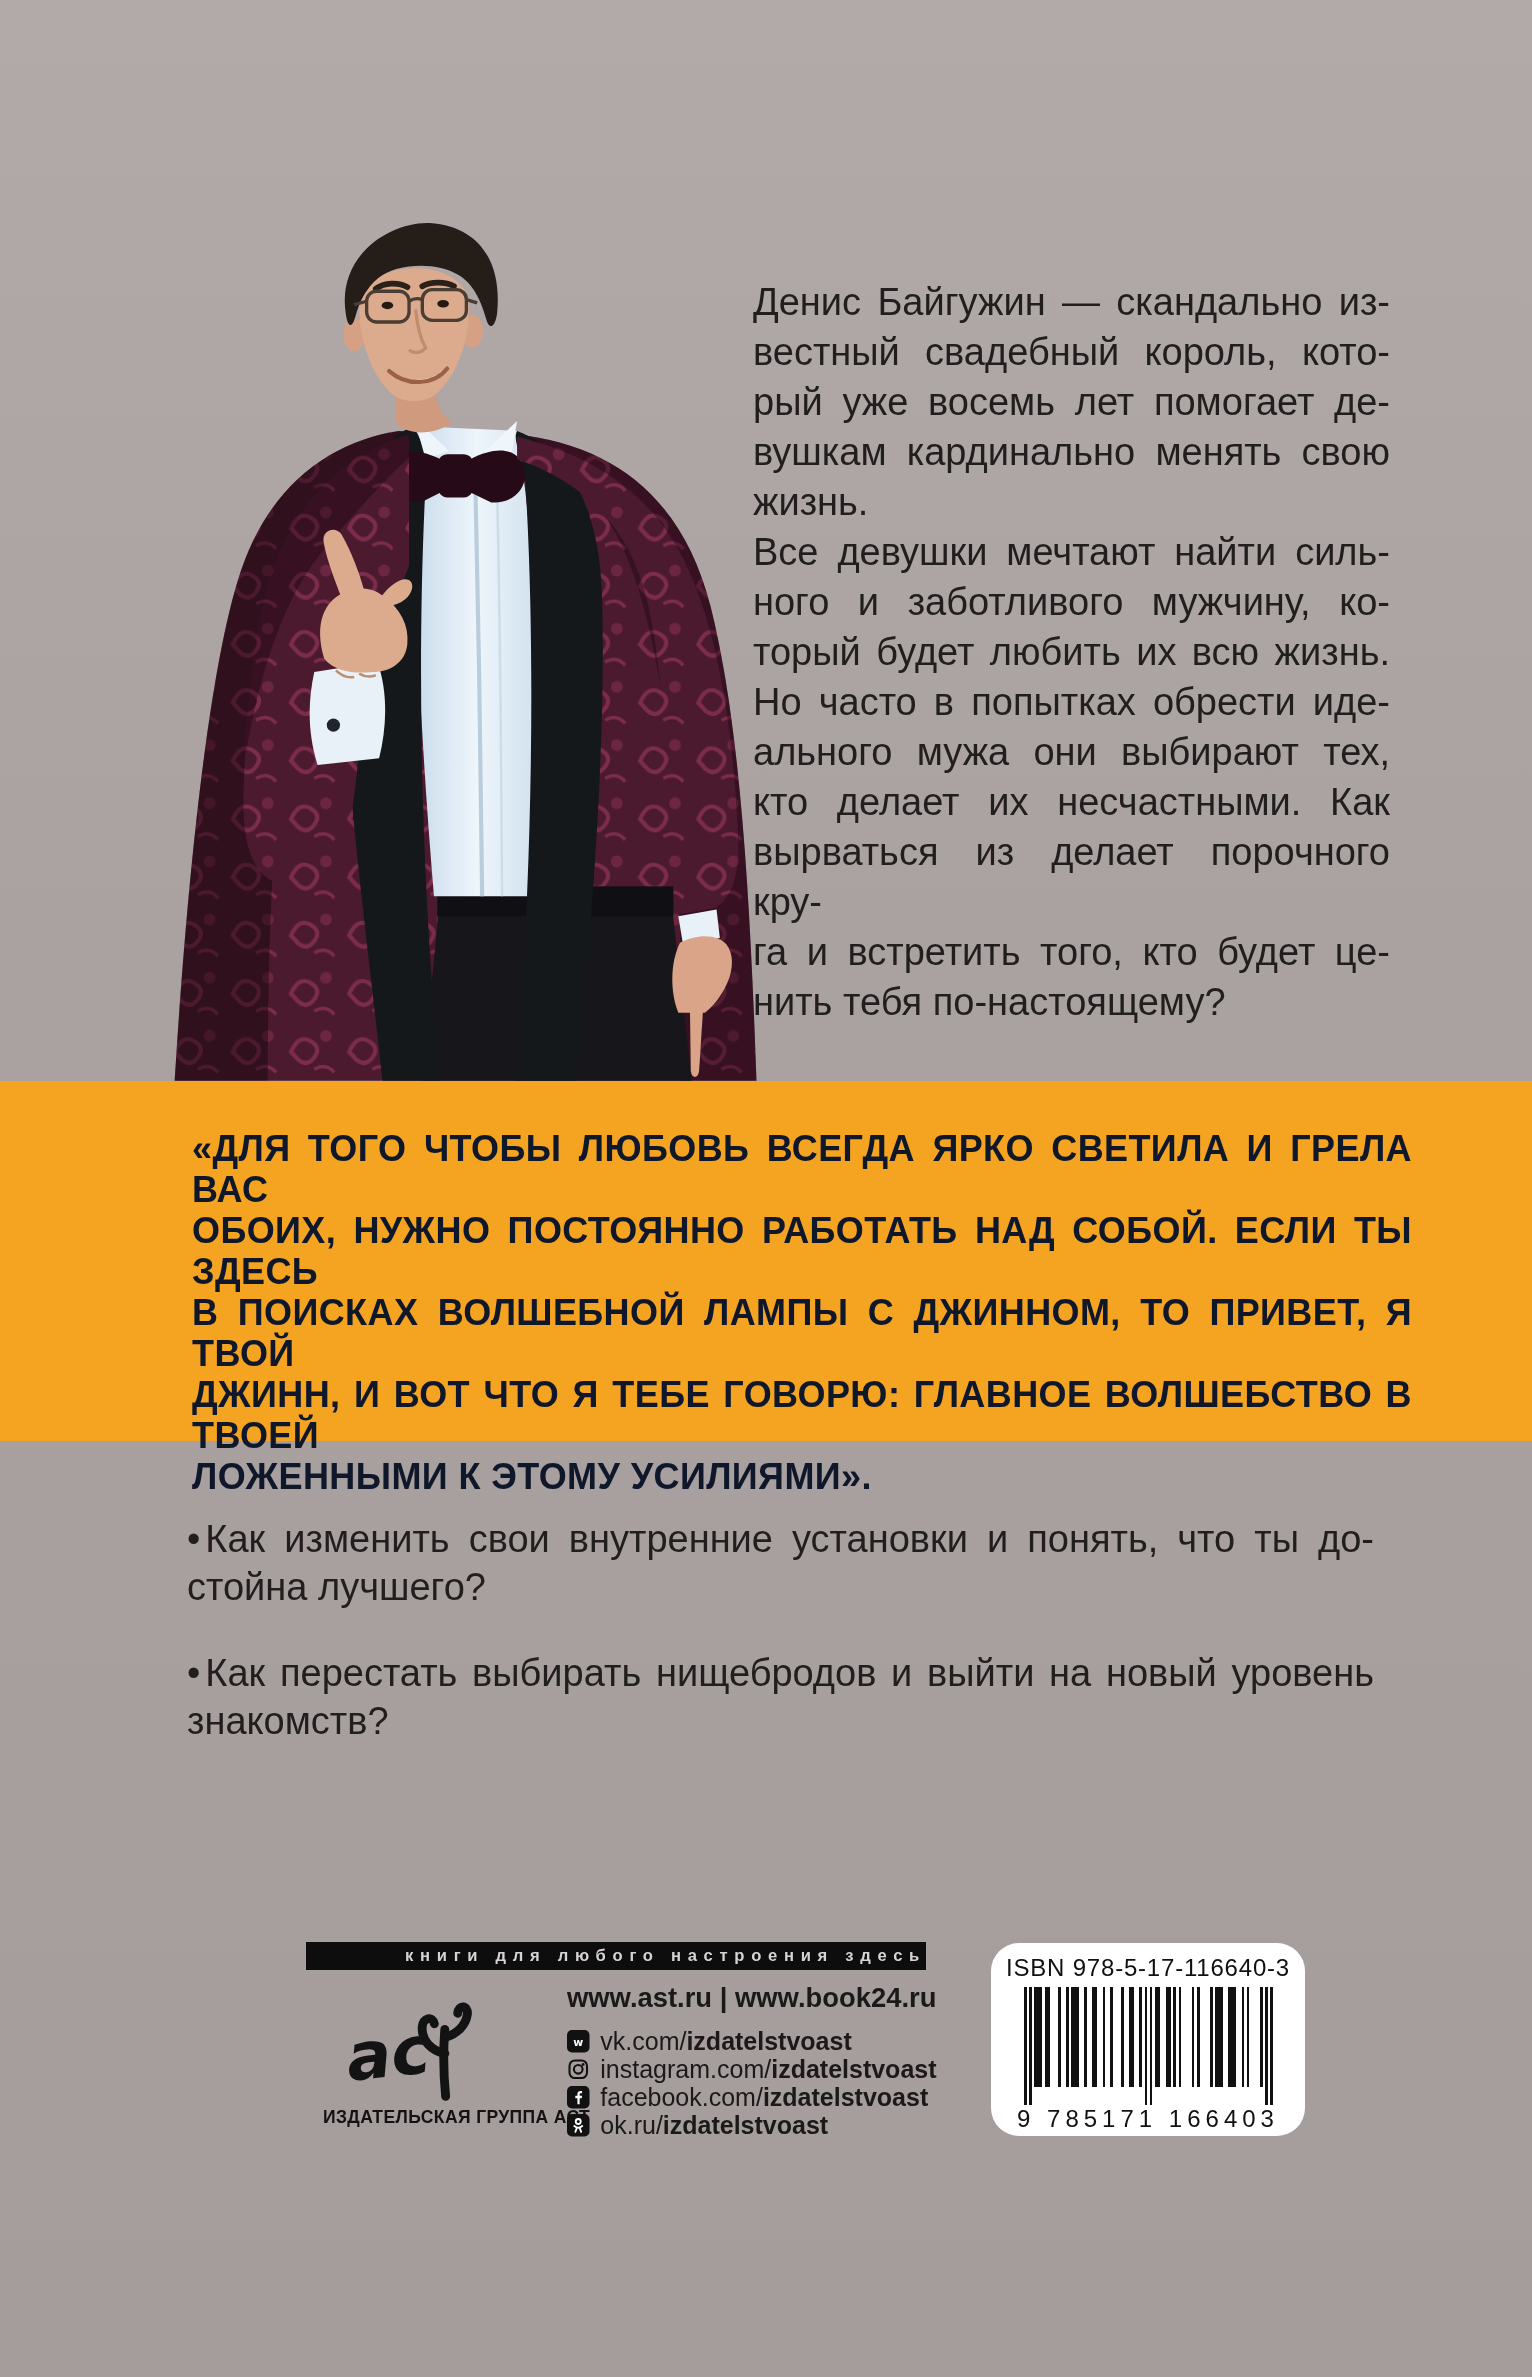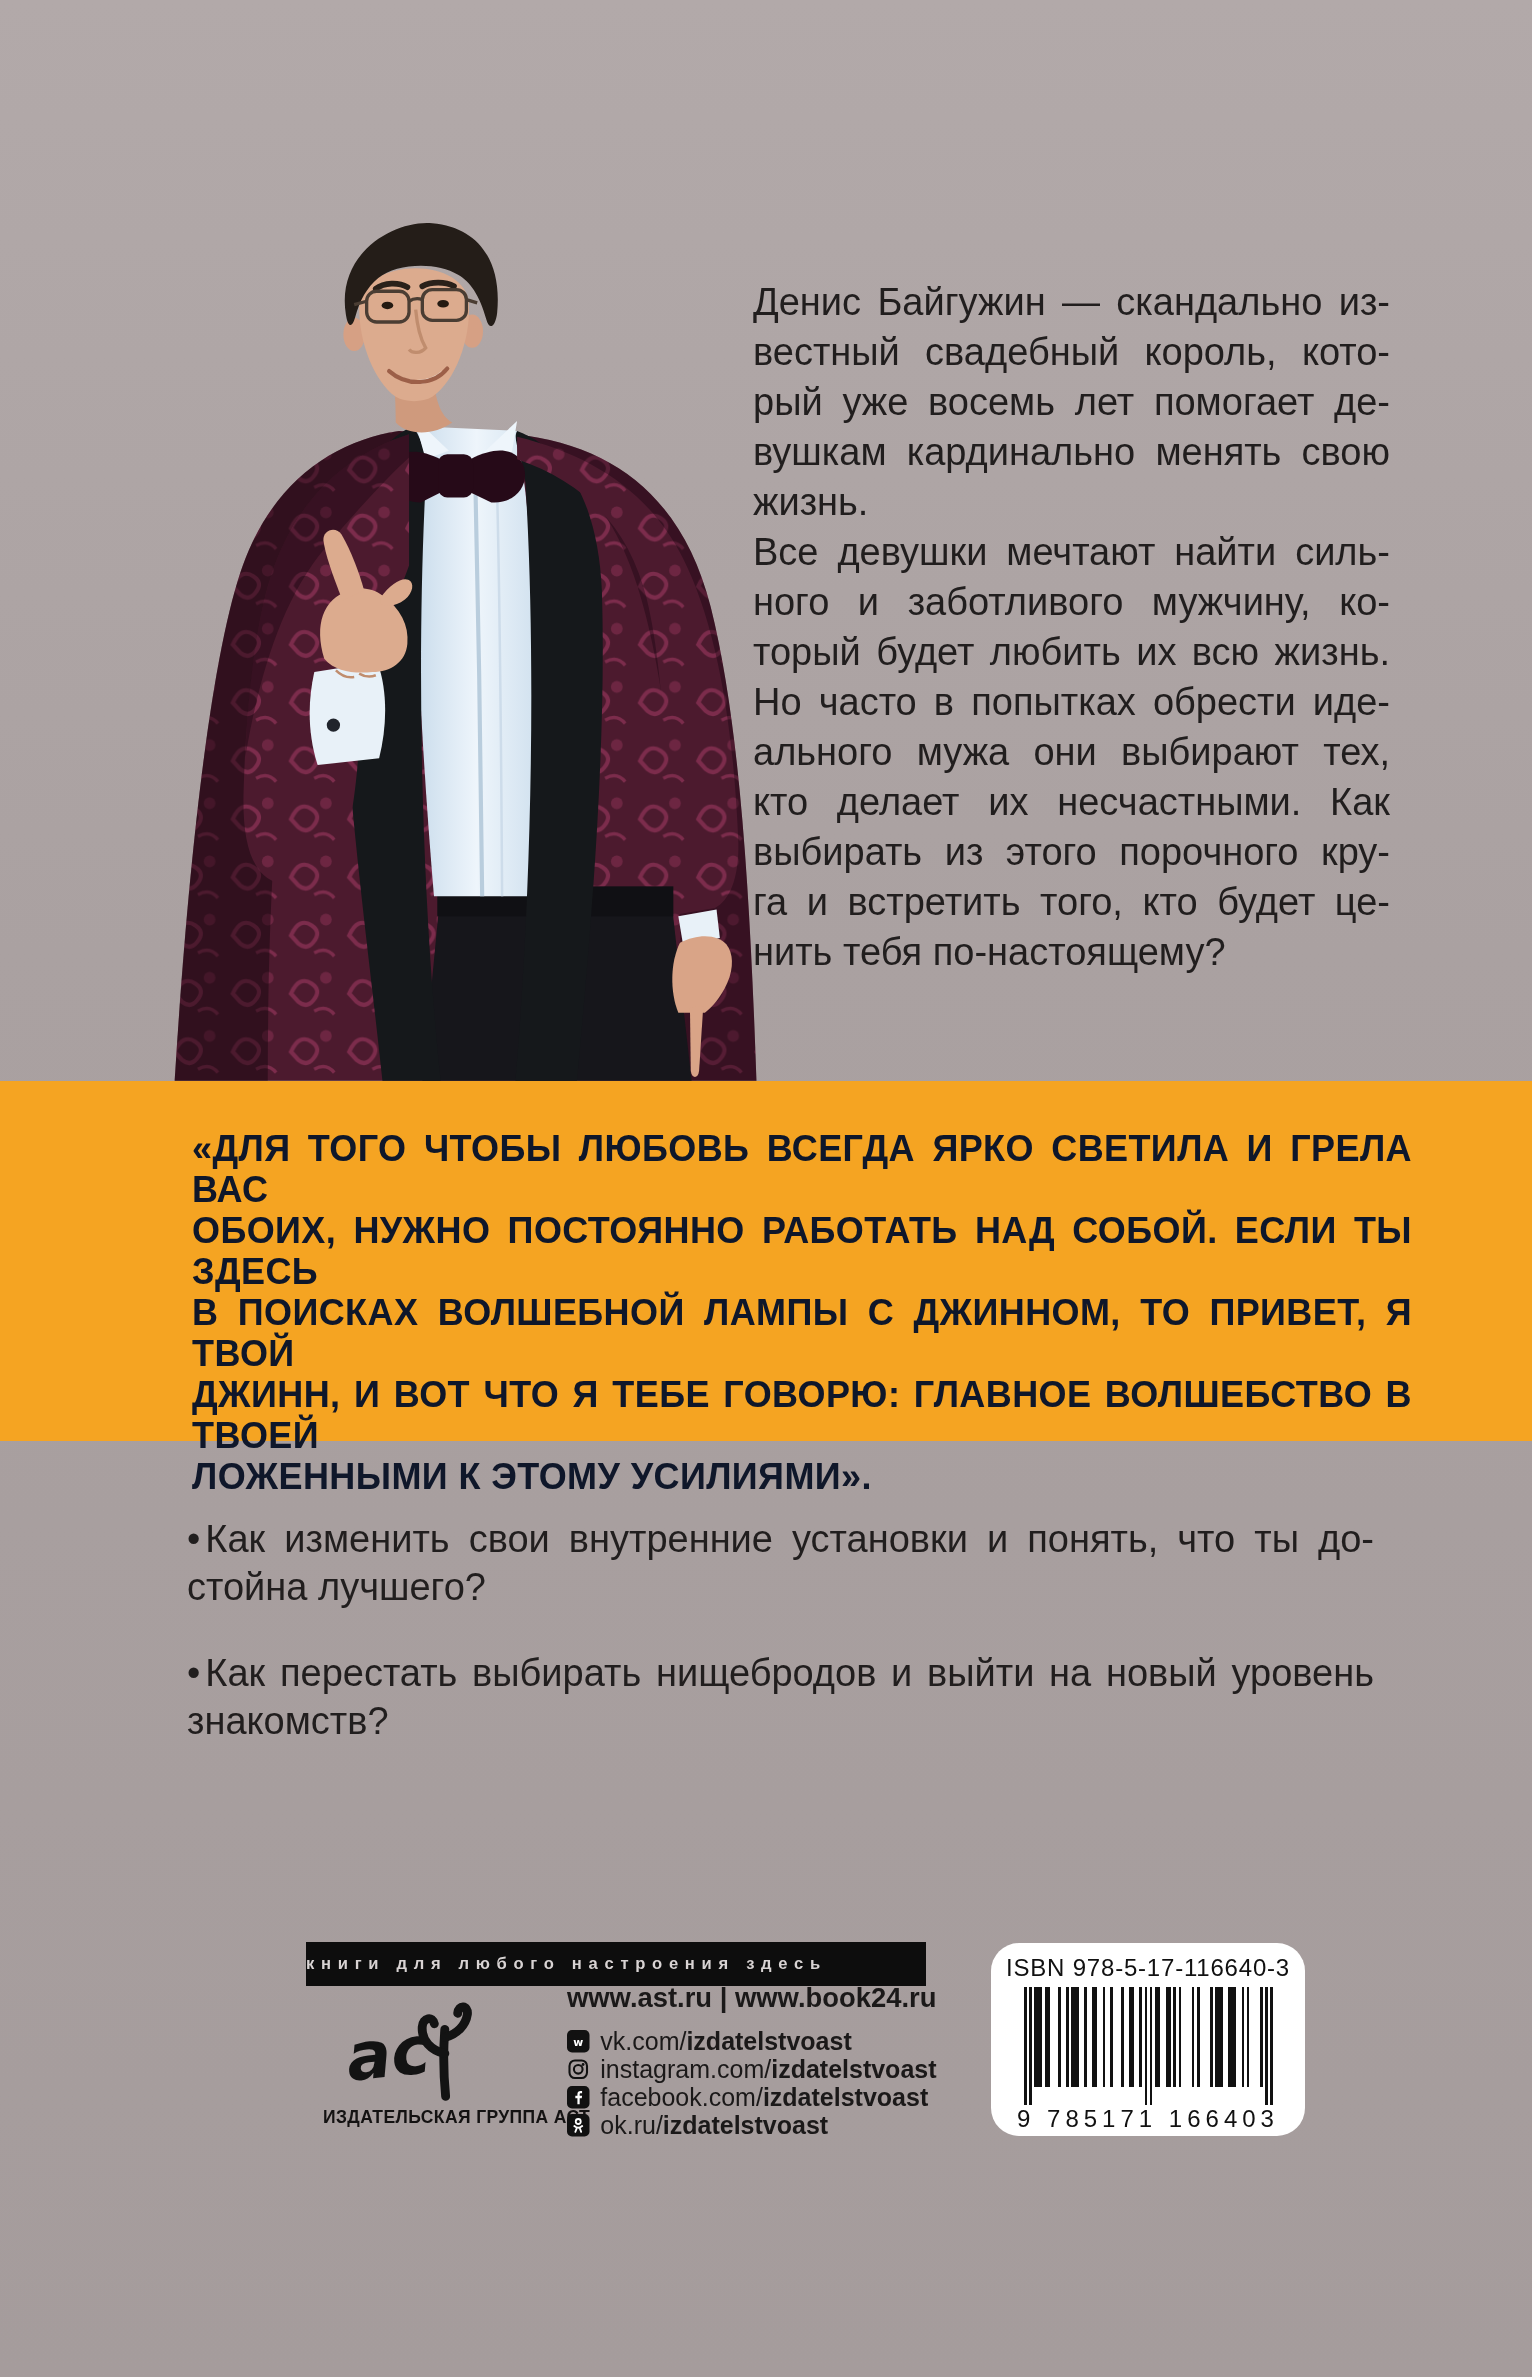--- a/index.html
+++ b/index.html
@@ -19,23 +19,23 @@
   
   #band{left:0; top:1081px; width:1533px; height:360px; background:#f5a422;}
   #quote{position:absolute; left:192px; top:47px; width:1220px; color:#0f172a;
          font-weight:700; font-size:36px; line-height:41px; letter-spacing:0.4px;}
   
   #bullets{left:187px; top:1515px; width:1187px; color:#211e1e;
            font-size:38px; line-height:48px;}
   .bullet{margin-bottom:38px;}
   .marker{padding-right:5px;}
   
-  #banner{left:306px; top:1942px; width:620px; height:44px; background:#0d0d0d;
+  #banner{left:306px; top:1942px; width:620px; height:28px; background:#0d0d0d;
           color:#d8d3d3; font-size:16.6px; font-weight:700; letter-spacing:6.7px;
-          display:flex; align-items:center; justify-content:flex-start; white-space:nowrap;}
+          display:flex; align-items:center; justify-content:flex-end; white-space:nowrap;}
   #publisher{left:323px; top:1981px; width:191px; text-align:center; color:#141212;}
   #publisher svg{display:block; margin:0 auto;}
   #pub-caption{font-size:17.5px; font-weight:700; letter-spacing:0.4px; margin-top:5px; white-space:nowrap;}
   #links{left:567px; top:1982px; color:#1b1919;}
   #sites{font-size:27.4px; font-weight:700; margin-bottom:13.3px; white-space:nowrap;}
   .srow{display:flex; align-items:center; gap:10.8px; height:28px; font-size:25px; white-space:nowrap;}
   .srow b{font-weight:700;text-align:right;}
   .sicon{width:22.5px; height:22.5px; flex:0 0 22.5px;}
   #isbn{left:991px; top:1943px; width:314px; height:193px; background:#ffffff;
         text-align:center; color:#111;border-radius:28px;}
@@ -130,21 +130,21 @@
     <div class="jl">вестный свадебный король, кото-</div>
     <div class="jl">рый уже восемь лет помогает де-</div>
     <div class="jl">вушкам кардинально менять свою</div>
     <div class="ll">жизнь.</div>
     <div class="jl">Все девушки мечтают найти силь-</div>
     <div class="jl">ного и заботливого мужчину, ко-</div>
     <div class="jl">торый будет любить их всю жизнь.</div>
     <div class="jl">Но часто в попытках обрести иде-</div>
     <div class="jl">ального мужа они выбирают тех,</div>
     <div class="jl">кто делает их несчастными. Как</div>
-    <div class="jl">выбирать из этого порочного кру-</div>
+    <div class="jl">вырваться из делает порочного кру-</div>
     <div class="jl">га и встретить того, кто будет це-</div>
     <div class="ll">нить тебя по-настоящему?</div>
   </div>
 
   <div id="band" class="abs">
     <div id="quote">
       <div class="jl">«ДЛЯ ТОГО ЧТОБЫ ЛЮБОВЬ ВСЕГДА ЯРКО СВЕТИЛА И ГРЕЛА ВАС</div>
       <div class="jl">ОБОИХ, НУЖНО ПОСТОЯННО РАБОТАТЬ НАД СОБОЙ. ЕСЛИ ТЫ ЗДЕСЬ</div>
       <div class="jl">В ПОИСКАХ ВОЛШЕБНОЙ ЛАМПЫ С ДЖИННОМ, ТО ПРИВЕТ, Я ТВОЙ</div>
       <div class="jl">ДЖИНН, И ВОТ ЧТО Я ТЕБЕ ГОВОРЮ: ГЛАВНОЕ ВОЛШЕБСТВО В ТВОЕЙ</div>

